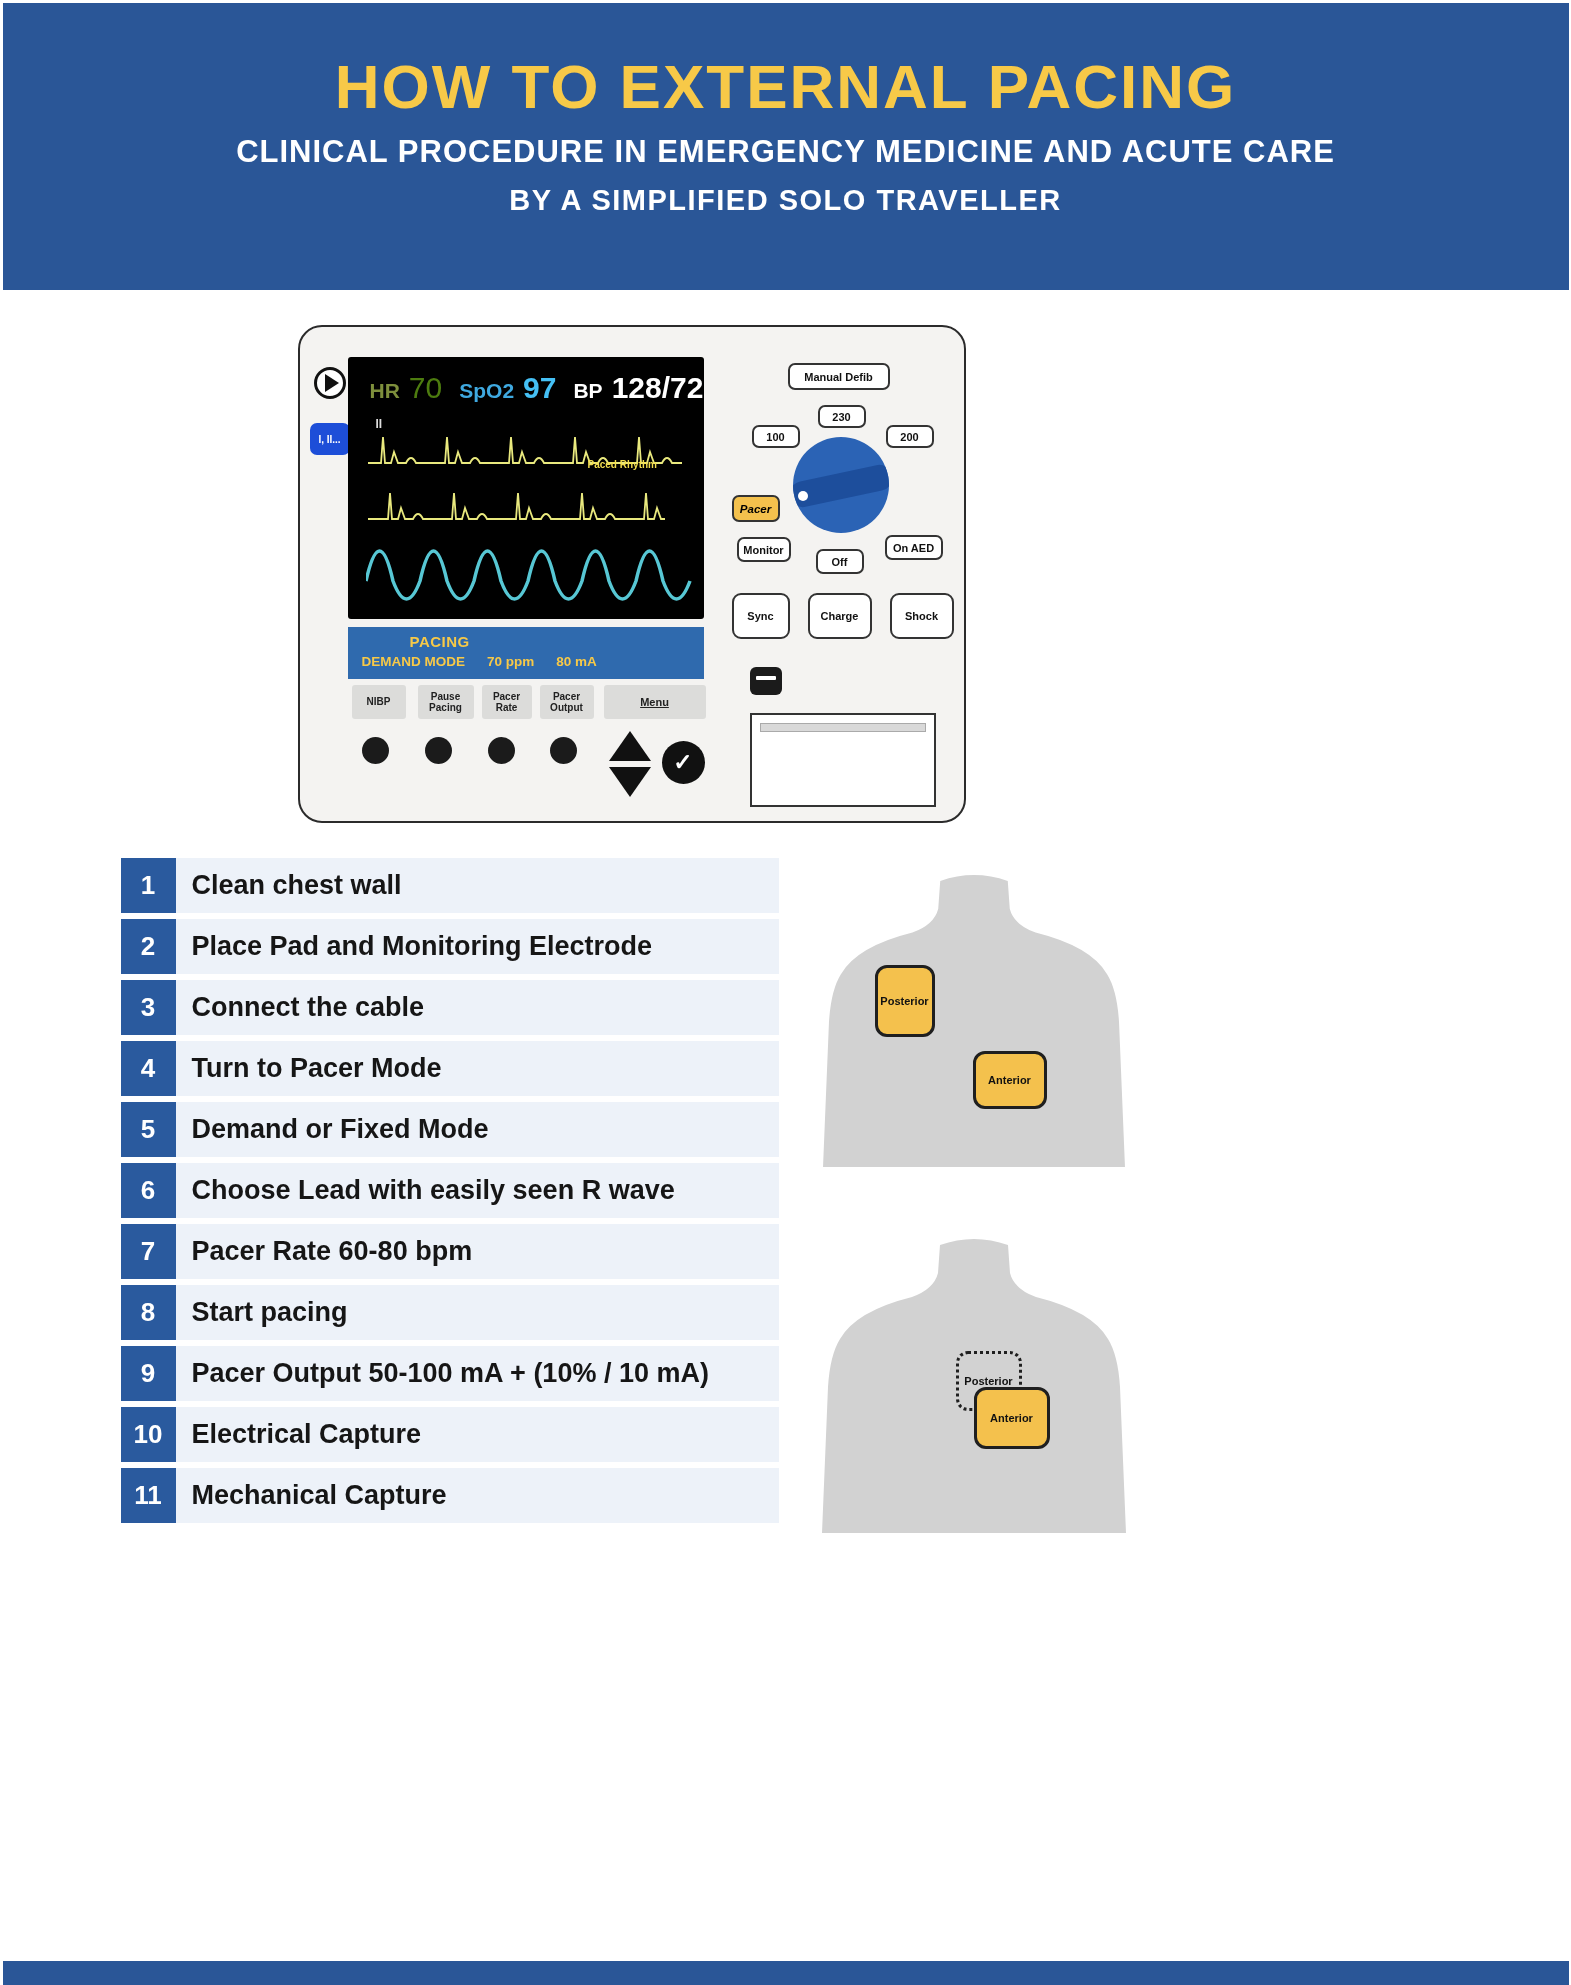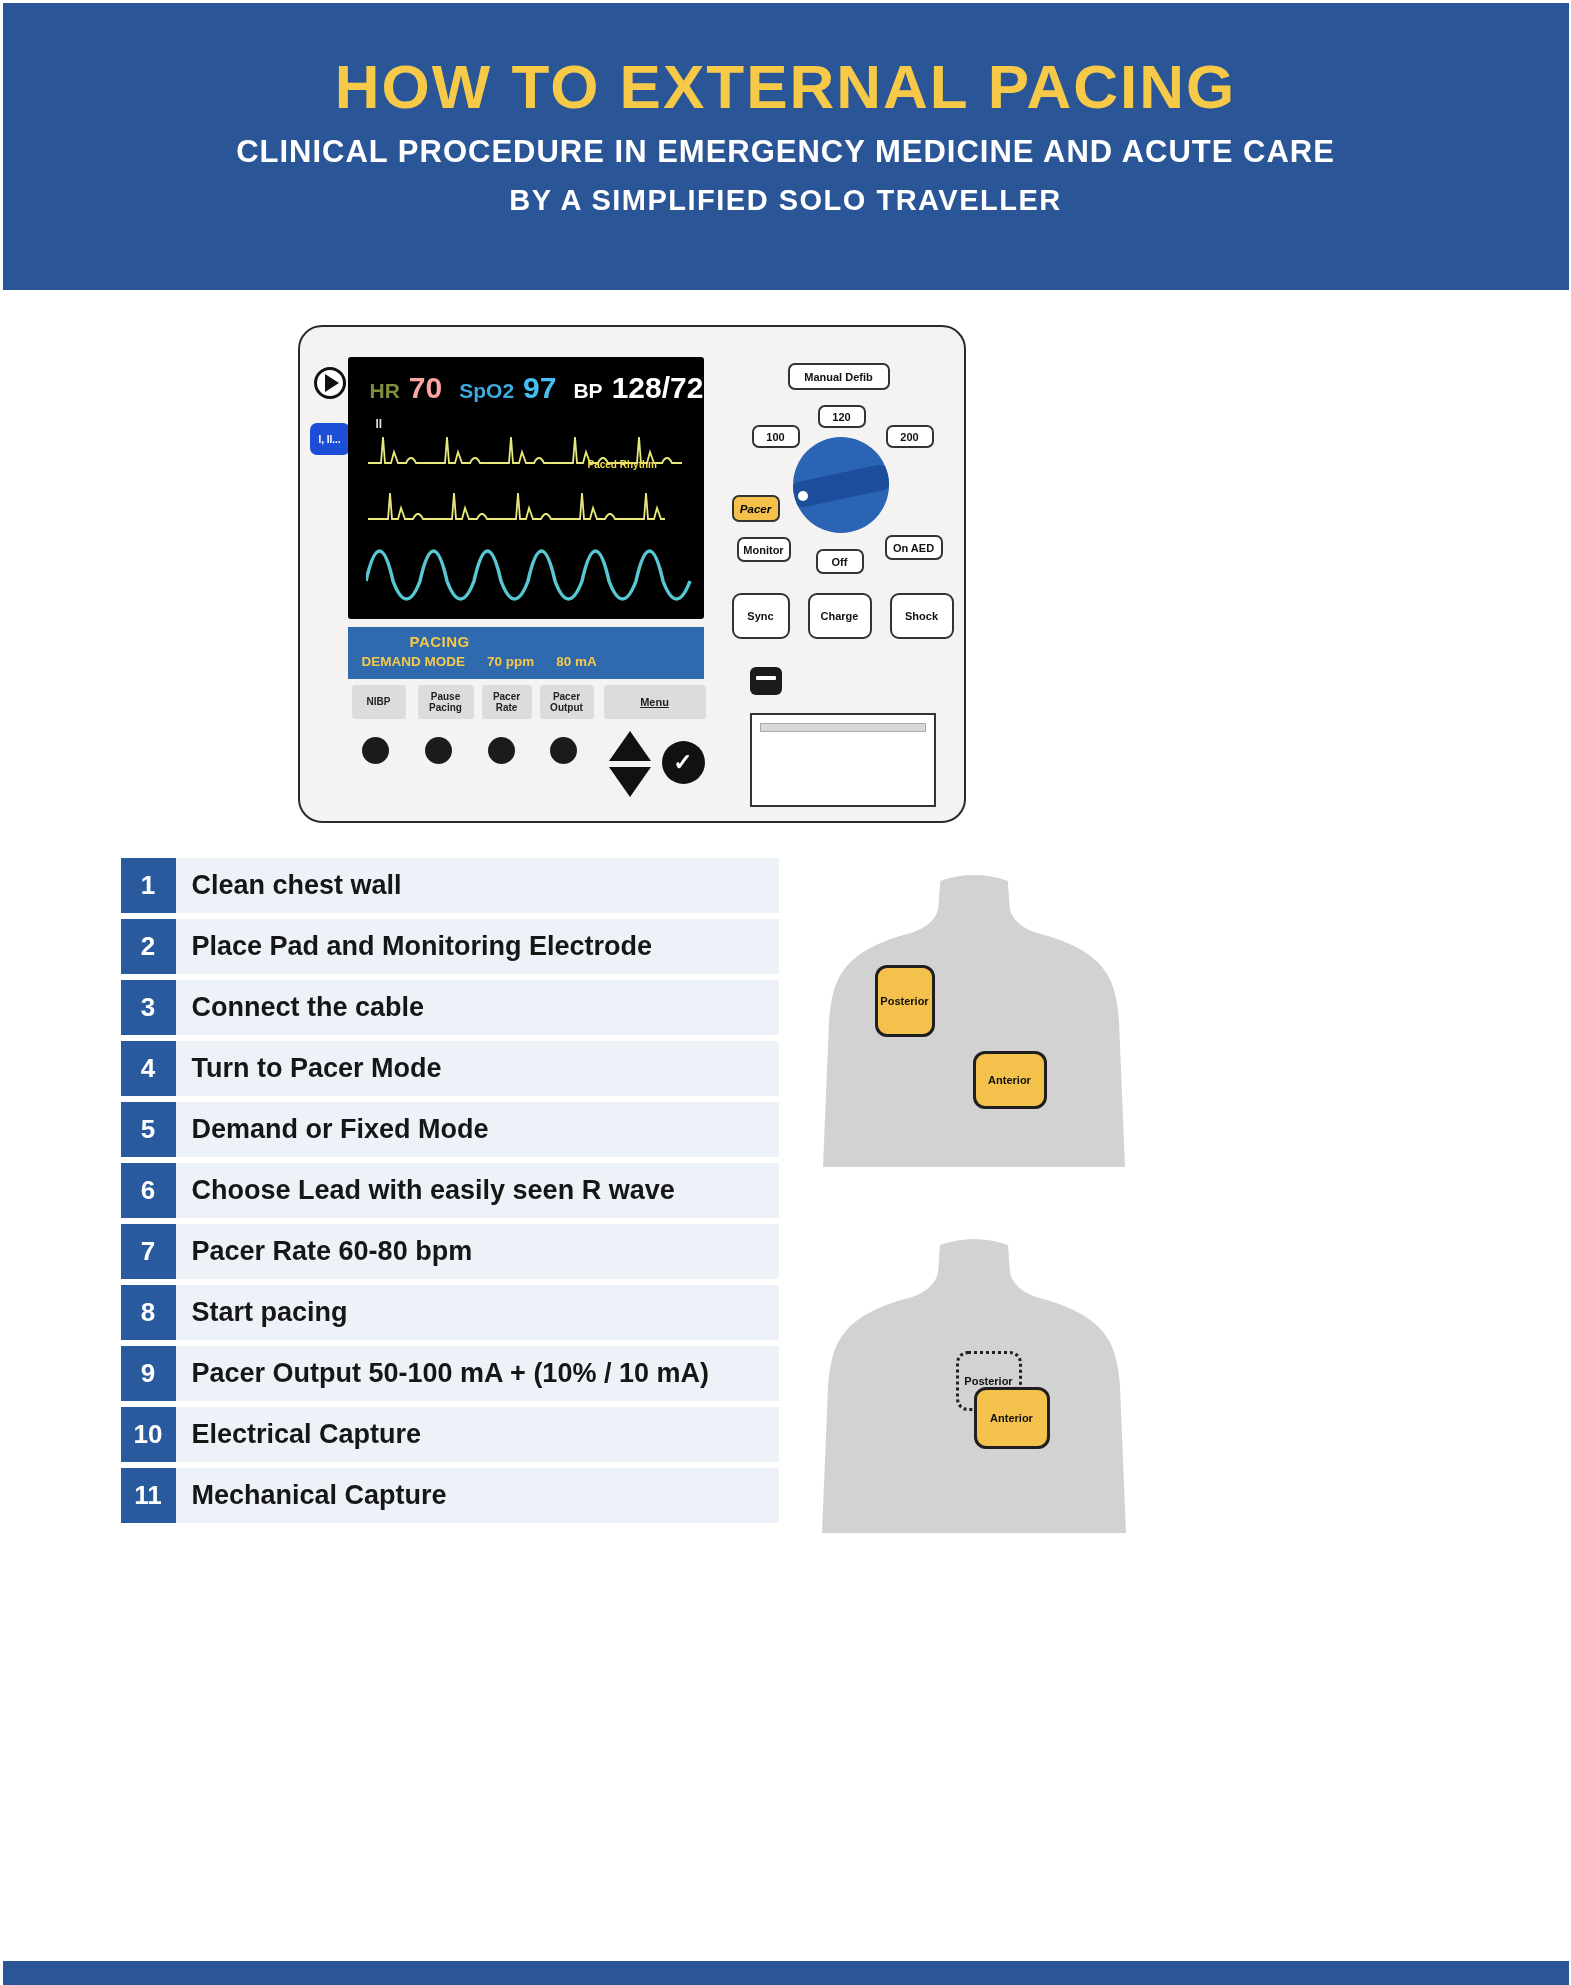--- a/index.html
+++ b/index.html
@@ -24,21 +24,21 @@
   .play-btn { left:14px; top:40px; width:32px; height:32px; border:3px solid #111; border-radius:50%;
               background:#fff; display:flex; align-items:center; justify-content:center; }
   .play-btn .tri { width:0; height:0; border-left:14px solid #111; border-top:9px solid transparent;
                    border-bottom:9px solid transparent; margin-left:4px; }
   .lead-btn { left:10px; top:96px; width:40px; height:32px; background:#1d4ed8; color:#fff;
               border-radius:7px; font-size:10px; font-weight:700; display:flex; align-items:center; justify-content:center; }
 
   .screen { left:48px; top:30px; width:356px; height:262px; background:#000; border-radius:3px; overflow:hidden; }
   .vitals { position:absolute; left:22px; top:14px; display:flex; align-items:baseline; gap:9px; white-space:nowrap; }
   .hr-label  { color:#7E8F3C; font-size:21px; font-weight:700; }
-  .hr-value  { color:#fca5a5; font-size:30px; font-weight:700; }
+  .hr-value  { color:#4d7c0f; font-size:30px; font-weight:400; }
   .spo2-label{ color:#3FA9E0; font-size:21px; font-weight:700; margin-left:8px; }
   .spo2-value{ color:#45C0F5; font-size:30px; font-weight:700; }
   .bp-label  { color:#fff; font-size:21px; font-weight:700; margin-left:8px; }
   .bp-value  { color:#fff; font-size:30px; font-weight:700; }
   .lead-label { position:absolute; left:28px; top:60px; color:#ddd; font-size:12px; font-weight:700; }
   .trace { position:absolute; left:18px; }
   .paced-label { position:absolute; left:240px; top:102px; color:#F3DE4F; font-size:10px; font-weight:700; }
 
   .pacing-bar { left:48px; top:300px; width:356px; height:52px; background:var(--bar-blue,#2F6AAE);
                 color:var(--accent-yellow,#F7D54A); }
@@ -170,21 +170,21 @@
 
     <div class="abs hard-btn" style="left:62px"></div>
     <div class="abs hard-btn" style="left:125px"></div>
     <div class="abs hard-btn" style="left:188px"></div>
     <div class="abs hard-btn" style="left:250px"></div>
     <div class="abs arrow-up"></div>
     <div class="abs arrow-down"></div>
     <div class="abs check-btn">✓</div>
 
     <div class="abs wbtn b-manual">Manual Defib</div>
-    <div class="abs wbtn b-150">120</div>
+    <div class="abs wbtn b-150">230</div>
     <div class="abs wbtn b-100">100</div>
     <div class="abs wbtn b-200">200</div>
 
     <div class="abs knob">
       <div class="ridge"></div>
       <div class="dot"></div>
     </div>
 
     <div class="abs b-pacer">Pacer</div>
     <div class="abs wbtn b-monitor">Monitor</div>

